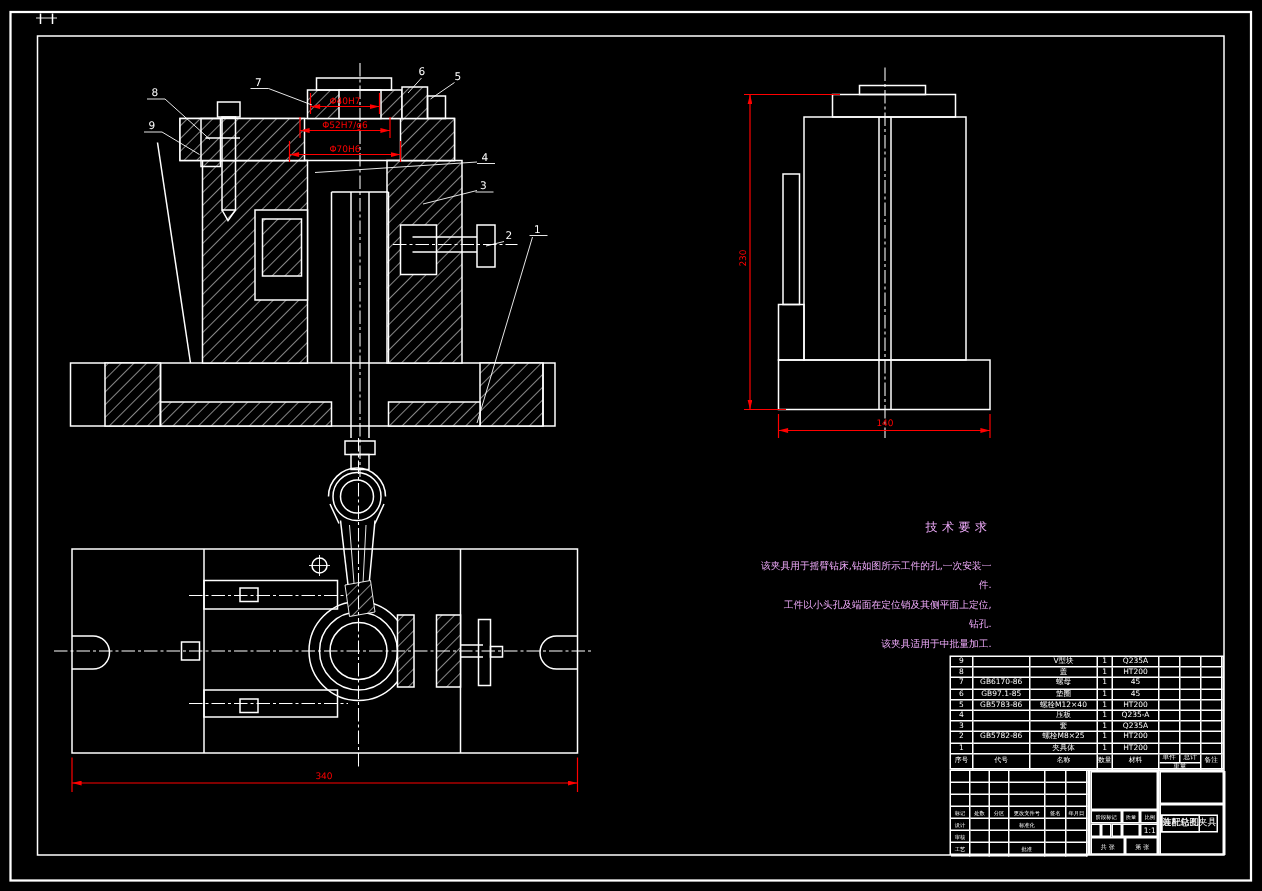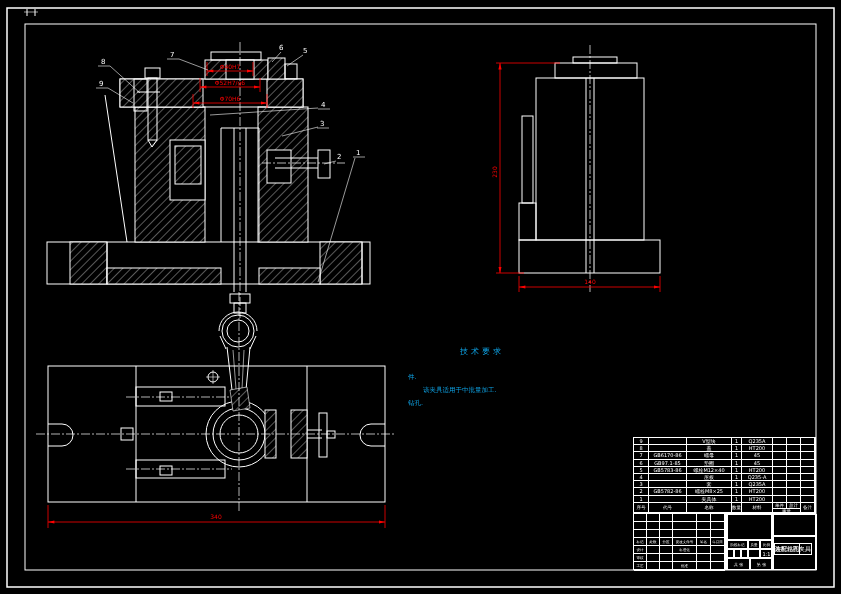--- a/index.html
+++ b/index.html
@@ -1,18 +1,18 @@
 <!DOCTYPE html>
 <html><head>
 <meta charset="utf-8">
 <style>
   html,body{margin:0;padding:0;background:#000;}
   body{width:841px;height:594px;position:relative;font-family:"DejaVu Sans",sans-serif;overflow:hidden;}
   svg{position:absolute;left:0;top:0;}
-  .tech{position:absolute;left:408px;top:346px;width:225px;color:#0ea5e9;}
+  .tech{position:absolute;left:436px;top:346px;width:225px;color:#f0abfc;text-align:right;}
   .tech-title{font-size:8px;letter-spacing:3px;margin:0 0 14px 52px;}
   .tech-line{font-size:6.5px;line-height:13px;white-space:nowrap;}
   .ind{padding-left:15px;}
   .bom{position:absolute;left:633px;top:437px;width:183px;height:76px;display:grid;
        grid-template-columns:15px 38px 45px 10px 31px 14px 14px 14px;
        grid-template-rows:repeat(9,7.2px) 11px;border:1px solid #fff;box-sizing:border-box;}
   .bc{border-right:1px solid #fff;border-bottom:1px solid #fff;font-size:5px;line-height:7px;
       color:#fff;text-align:center;overflow:hidden;white-space:nowrap;box-sizing:border-box;}
   .bh{font-size:4.5px;line-height:10px;}
   .bw{display:flex;flex-direction:column;line-height:5px;}
@@ -220,23 +220,25 @@
   <g stroke="#ff0000" stroke-width="0.8" fill="none">
     <line x1="48" y1="505" x2="48" y2="528"></line>
     <line x1="385" y1="505" x2="385" y2="528"></line>
     <line x1="48" y1="522" x2="385" y2="522" marker-start="url(#as)" marker-end="url(#ae)"></line>
     <text x="216" y="519" text-anchor="middle" fill="#ff0000" stroke="none" font-size="6">340</text>
   </g>
 </svg>
 
 <div class="tech">
   <div class="tech-title">技术要求</div>
+  <div class="tech-line ind">该夹具用于摇臂钻床,钻如图所示工件的孔,一次安装一</div>
   <div class="tech-line">件.</div>
+  <div class="tech-line ind">工件以小头孔及端面在定位销及其侧平面上定位,</div>
+  <div class="tech-line">钻孔.</div>
   <div class="tech-line ind">该夹具适用于中批量加工.</div>
-  <div class="tech-line">钻孔.</div>
 </div>
 
 <div class="bom">
   <div class="bc">9</div>
   <div class="bc"></div>
   <div class="bc">V型块</div>
   <div class="bc">1</div>
   <div class="bc">Q235A</div>
   <div class="bc"></div>
   <div class="bc"></div>

